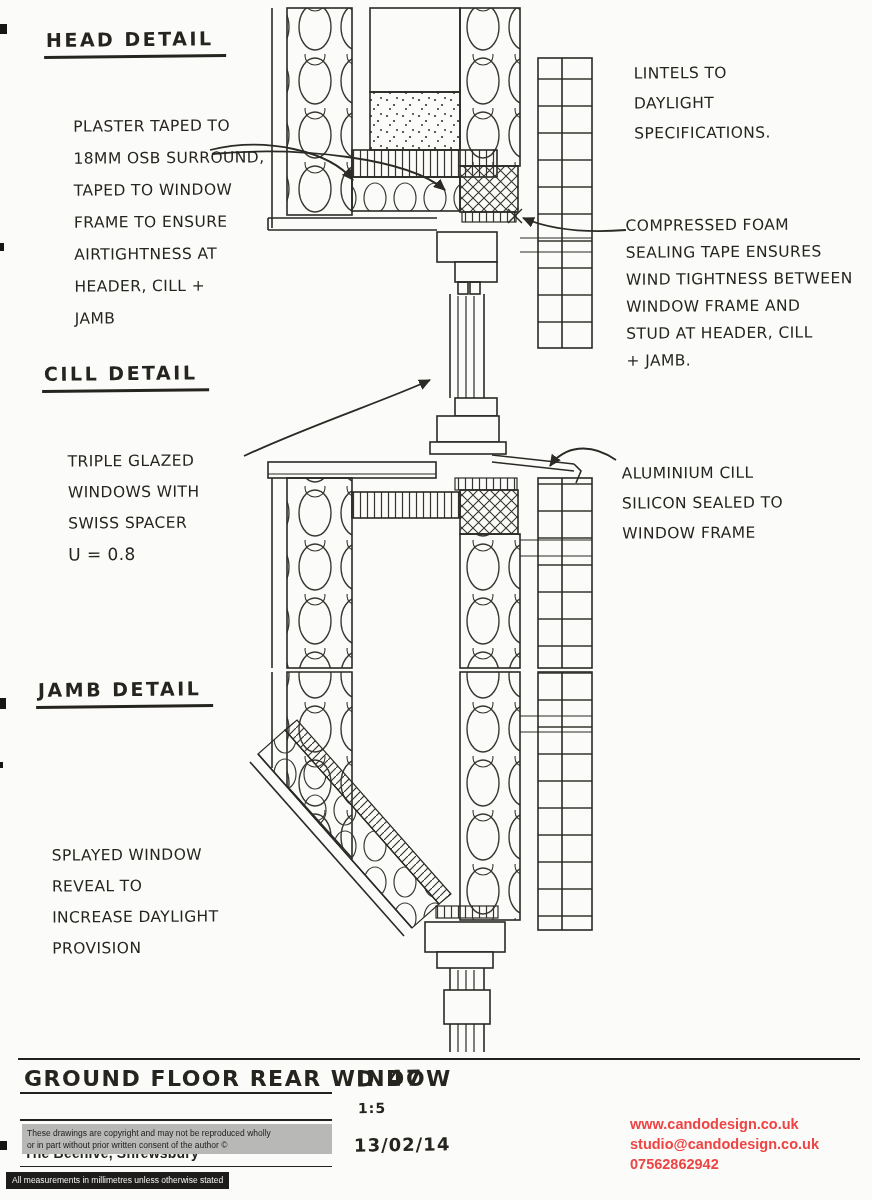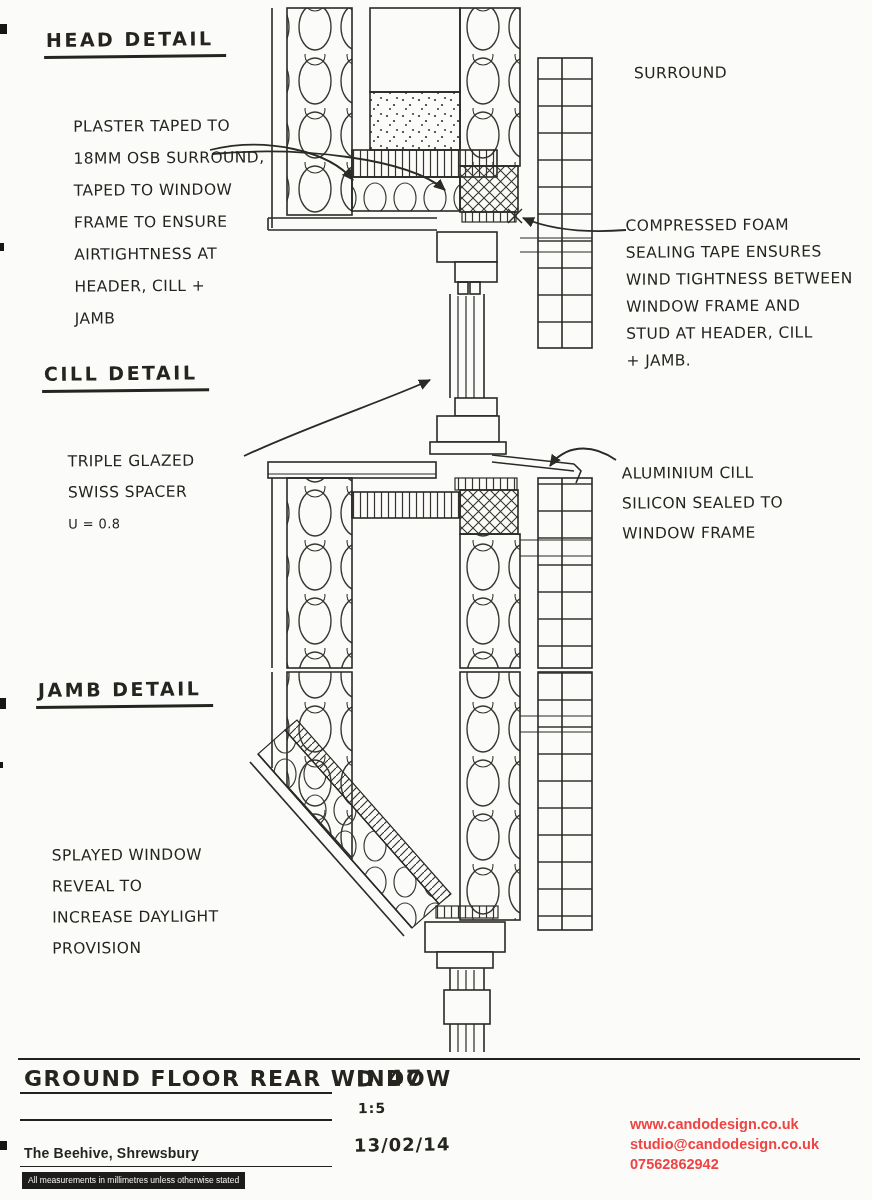--- a/index.html
+++ b/index.html
@@ -21,21 +21,21 @@
   .lh27 .ln{line-height:27px;} .lh31 .ln{line-height:31px;}
   
   .tb-line{position:absolute;background:#23211d;}
   .tb-project{position:absolute;left:24px;top:1066px;font-size:22px;font-weight:700;letter-spacing:1.5px;white-space:nowrap;}
   .tb-location{position:absolute;left:24px;top:1098px;font-family:"Liberation Sans",sans-serif;font-size:14px;font-weight:700;letter-spacing:.2px;margin-top:47px;}
   .tb-copy{
     position:absolute;left:22px;top:1124px;width:300px;background:#b8b8b6;color:#1d1c1a;
     font-family:"Liberation Sans",sans-serif;font-size:8.5px;line-height:12px;padding:3px 5px;
   }
   .tb-meas{
-    position:absolute;left:22px;top:1172px;background:#1d1c1a;color:#f4f4f2;
+    position:absolute;left:6px;top:1172px;background:#1d1c1a;color:#f4f4f2;
     font-family:"Liberation Sans",sans-serif;font-size:8.5px;line-height:11px;padding:3px 6px;white-space:nowrap;
   }
   .tb-dno{position:absolute;left:356px;top:1066px;font-size:22px;font-weight:700;letter-spacing:3px;transform:rotate(-1deg);}
   .tb-scale{position:absolute;left:358px;top:1100px;font-size:14px;font-weight:700;letter-spacing:1px;transform:rotate(-1deg);}
   .tb-date{position:absolute;left:354px;top:1134px;font-size:18px;font-weight:700;letter-spacing:1px;transform:rotate(-1deg);}
   .tb-logo{position:absolute;left:628px;top:1064px;font-family:"Liberation Sans",sans-serif;font-size:42px;font-weight:400;letter-spacing:11px;color:#1d1c1a;}
   .tb-contact{position:absolute;left:630px;font-family:"Liberation Sans",sans-serif;font-size:14.5px;font-weight:700;color:#ef4444;white-space:nowrap;}
 </style>
 </head>
 <body>
@@ -157,38 +157,41 @@
     <div class="ln">PLASTER TAPED TO</div>
     <div class="ln">18MM OSB SURROUND,</div>
     <div class="ln">TAPED TO WINDOW</div>
     <div class="ln">FRAME TO ENSURE</div>
     <div class="ln">AIRTIGHTNESS AT</div>
     <div class="ln">HEADER, CILL +</div>
     <div class="ln">JAMB</div>
   </div>
 
   <div class="note lh30" style="left:634px;top:58px">
-    <div class="ln">SURROUND</div>
+    <div class="ln">LINTELS TO</div>
+    <div class="ln">DAYLIGHT</div>
+    <div class="ln">SPECIFICATIONS.</div>
   </div>
 
   <div class="note lh27" style="left:626px;top:212px">
     <div class="ln">COMPRESSED FOAM</div>
     <div class="ln">SEALING TAPE ENSURES</div>
     <div class="ln">WIND TIGHTNESS BETWEEN</div>
     <div class="ln">WINDOW FRAME AND</div>
     <div class="ln">STUD AT HEADER, CILL</div>
     <div class="ln">+ JAMB.</div>
   </div>
 
   <div class="detail-title" style="left:42px;top:362px">CILL DETAIL</div>
 
   <div class="note lh31" style="left:68px;top:446px">
     <div class="ln">TRIPLE GLAZED</div>
+    <div class="ln">WINDOWS WITH</div>
     <div class="ln">SWISS SPACER</div>
-    <div class="ln" style="font-size:13px">U = 0.8</div>
+    <div class="ln" style="font-size:17px">U = 0.8</div>
   </div>
 
   <div class="note lh30" style="left:622px;top:458px">
     <div class="ln">ALUMINIUM CILL</div>
     <div class="ln">SILICON SEALED TO</div>
     <div class="ln">WINDOW FRAME</div>
   </div>
 
   <div class="detail-title" style="left:36px;top:678px">JAMB DETAIL</div>
 
@@ -200,20 +203,24 @@
   </div>
 
   <div class="tb-line" style="left:18px;top:1058px;width:842px;height:2px"></div>
   <div class="tb-line" style="left:20px;top:1092px;width:312px;height:1.5px"></div>
   <div class="tb-line" style="left:20px;top:1119px;width:312px;height:1.5px"></div>
   <div class="tb-line" style="left:20px;top:1166px;width:312px;height:1px"></div>
 
   <div class="tb-project">GROUND FLOOR REAR WINDOW</div>
   <div class="tb-location">The Beehive, Shrewsbury</div>
 
+  <div class="tb-copy">
+    <div>These drawings are copyright and may not be reproduced wholly</div>
+    <div>or in part without prior written consent of the author ©</div>
+  </div>
   <div class="tb-meas">All measurements in millimetres unless otherwise stated</div>
 
   <div class="tb-dno">D 47</div>
   <div class="tb-scale">1:5</div>
   <div class="tb-date">13/02/14</div>
 
   <div class="tb-contact" style="top:1116px">www.candodesign.co.uk</div>
   <div class="tb-contact" style="top:1136px">studio@candodesign.co.uk</div>
   <div class="tb-contact" style="top:1156px">07562862942</div>
 

